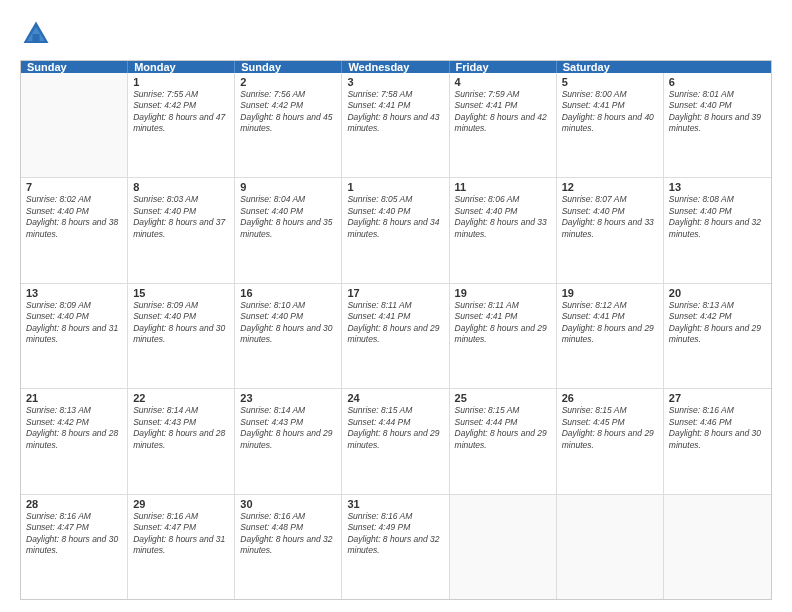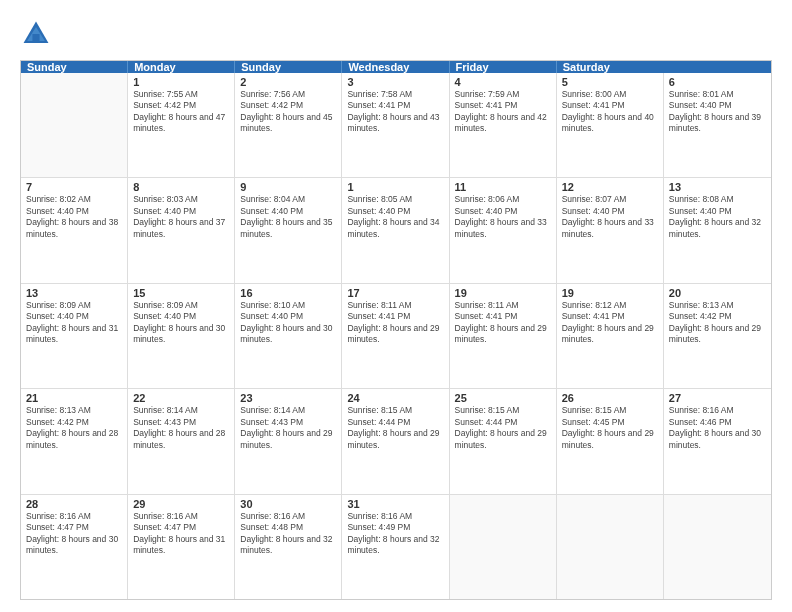--- a/index.html
+++ b/index.html
@@ -106,20 +106,21 @@
       font-size: 11px;
       font-weight: bold;
       color: #333;
       display: block;
       margin-bottom: 1px;
     }
     .cell-text {
       font-size: 8.5px;
       color: #444;
       line-height: 1.35;
+      font-style: italic;
     }
   </style>
 </head>
 <body>
 
 <div class="page">
   <div class="header">
     <div class="logo">
       <svg class="logo-icon" viewBox="0 0 36 36">
         <polygon points="18,4 32,28 4,28" fill="#2a6db5"></polygon>

